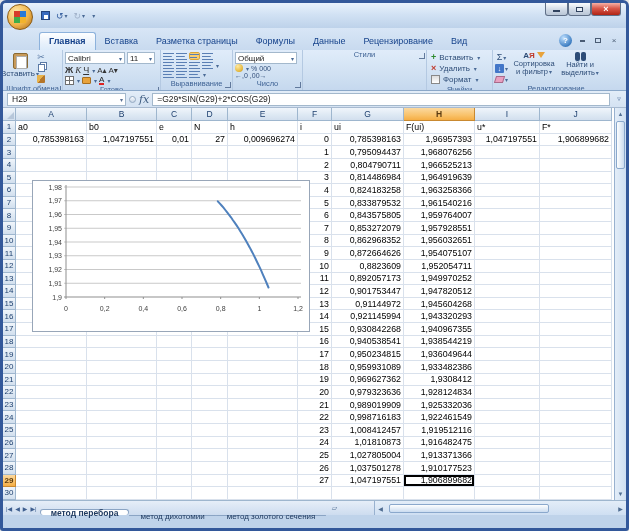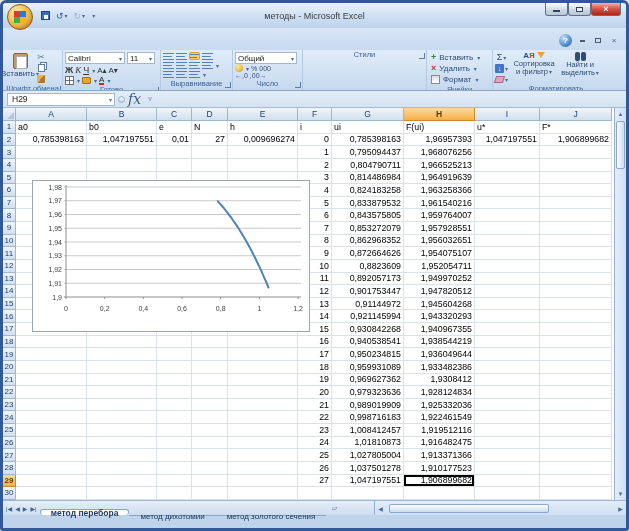--- a/index.html
+++ b/index.html
@@ -97,24 +97,24 @@
   .erase-ic{width:9px;height:7px;background:#e8a0c0;border:1px solid #a86a8a;transform:skewX(-18deg);}
   .bigbtn{width:46px;display:flex;flex-direction:column;align-items:center;font-size:7.5px;color:#2d4c77;text-align:center;line-height:8px;}
   .sort-ic{font-size:8px;font-weight:bold;color:#2d4c77;position:relative;}
   .sort-ic b{color:#c0392b;}
   .funnel{display:inline-block;width:0;height:0;border-left:4px solid transparent;border-right:4px solid transparent;border-top:6px solid #e8a33c;margin-left:2px;}
   .binoc{display:inline-flex;gap:1px;}
   .binoc i{width:5px;height:9px;background:#2d4c77;border-radius:2px;}
   
   .fbar{height:17px;flex:0 0 17px;background:linear-gradient(#e3edf8,#d4e2f2);border-bottom:1px solid #a8bad0;
     display:flex;align-items:center;padding:2px 1px 2px 4px;gap:3px;}
-  .namebox{width:108px;height:13px;background:#fff;border:1px solid #a3b8cc;font-size:8.5px;color:#222;
+  .namebox{width:119px;height:13px;background:#fff;border:1px solid #a3b8cc;font-size:8.5px;color:#222;
     display:flex;align-items:center;padding-left:4px;}
   .namebox .dda{margin-left:auto;font-size:6px;color:#5a7296;padding-right:2px;}
-  .fx-ic{font-family:"DejaVu Serif",serif;font-style:italic;font-size:14px;color:#3e5c80;}
+  .fx-ic{font-family:"DejaVu Serif",serif;font-style:italic;font-size:11px;color:#3e5c80;}
   .f-circle{width:7px;height:7px;border-radius:50%;background:linear-gradient(#fafcfe,#c9d6e6);border:1px solid #93a9c2;}
   .finput{flex:1;height:13px;background:#fff;border:1px solid #a3b8cc;font-size:8.5px;color:#222;
     display:flex;align-items:center;padding-left:4px;white-space:nowrap;overflow:hidden;}
   .f-expand{width:12px;text-align:center;font-size:7px;color:#4a6a96;}
   
   .gridwrap{position:relative;height:392px;flex:0 0 392px;background:#fff;overflow:hidden;}
   .grid{display:grid;grid-template-columns:13px 71px 70px 35px 36px 70px 34px 72px 71px 65px 72px;
     grid-template-rows:13px repeat(30,12.633px);width:609px;}
   .hd{background:linear-gradient(#f0f5fb,#dde8f3 60%,#d2dfee);border-right:1px solid #9eb6ce;border-bottom:1px solid #9eb6ce;
     font-size:8.5px;color:#1d3f6e;display:flex;align-items:center;justify-content:center;overflow:hidden;}
@@ -185,33 +185,41 @@
     <div class="qat">
       <span class="qat-btn">
           <span class="floppy"></span>
         </span>
       <span class="qat-btn">↺<span class="ddarr">▾</span></span>
       <span class="qat-btn dis">↻<span class="ddarr">▾</span></span>
       <span class="qat-btn">
           <span class="ddarr">▾</span>
         </span>
     </div>
-    <div class="title-text">методы - Microsoft Excel</div>
     <div class="win-controls">
       <span class="winbtn">
           <span class="ic-min"></span>
         </span>
       <span class="winbtn">
           <span class="ic-restore"></span>
         </span>
       <span class="winbtn close">×</span>
     </div>
   </div>
 
   <div class="tabrow">
+    <div style="display:flex;align-items:flex-end;">
+        <span class="ribbon-tab active">Главная</span>
+        <span class="ribbon-tab">Вставка</span>
+        <span class="ribbon-tab">Разметка страницы</span>
+        <span class="ribbon-tab">Формулы</span>
+        <span class="ribbon-tab">Данные</span>
+        <span class="ribbon-tab">Рецензирование</span>
+        <span class="ribbon-tab">Вид</span>
+      </div>
     <div class="tabrow-right">
       <span class="help-btn">?</span>
       <span class="mw">
           <span class="b"></span>
         </span>
       <span class="mw">
           <span class="r"></span>
         </span>
       <span class="mw">×</span>
     </div>
@@ -361,31 +369,32 @@
           <span><span>Сортировка и фильтр</span><span class="ddarr">▾</span></span>
         </div>
         <div class="bigbtn">
           <span class="binoc">
               <i></i>
               <i></i>
             </span>
           <span><span>Найти и выделить</span><span class="ddarr">▾</span></span>
         </div>
       </div>
-      <div class="rg-label"><span>Форматировать</span></div>
+      <div class="rg-label"><span>Редактирование</span></div>
     </div>
   </div>
 
   <div class="fbar">
     <span class="namebox">
         <span>H29</span>
         <span class="dda ddarr">▾</span>
       </span>
     <span class="f-circle"></span>
     <span class="fx-ic">fx</span>
+    <span class="finput">=G29*SIN(G29)+2*COS(G29)</span>
     <span class="f-expand">▿</span>
   </div>
 
   <div class="gridwrap">
     <div class="grid">
         <div class="hd corner"></div>
         <div class="hd">A</div>
         <div class="hd">B</div>
         <div class="hd">C</div>
         <div class="hd">D</div>

